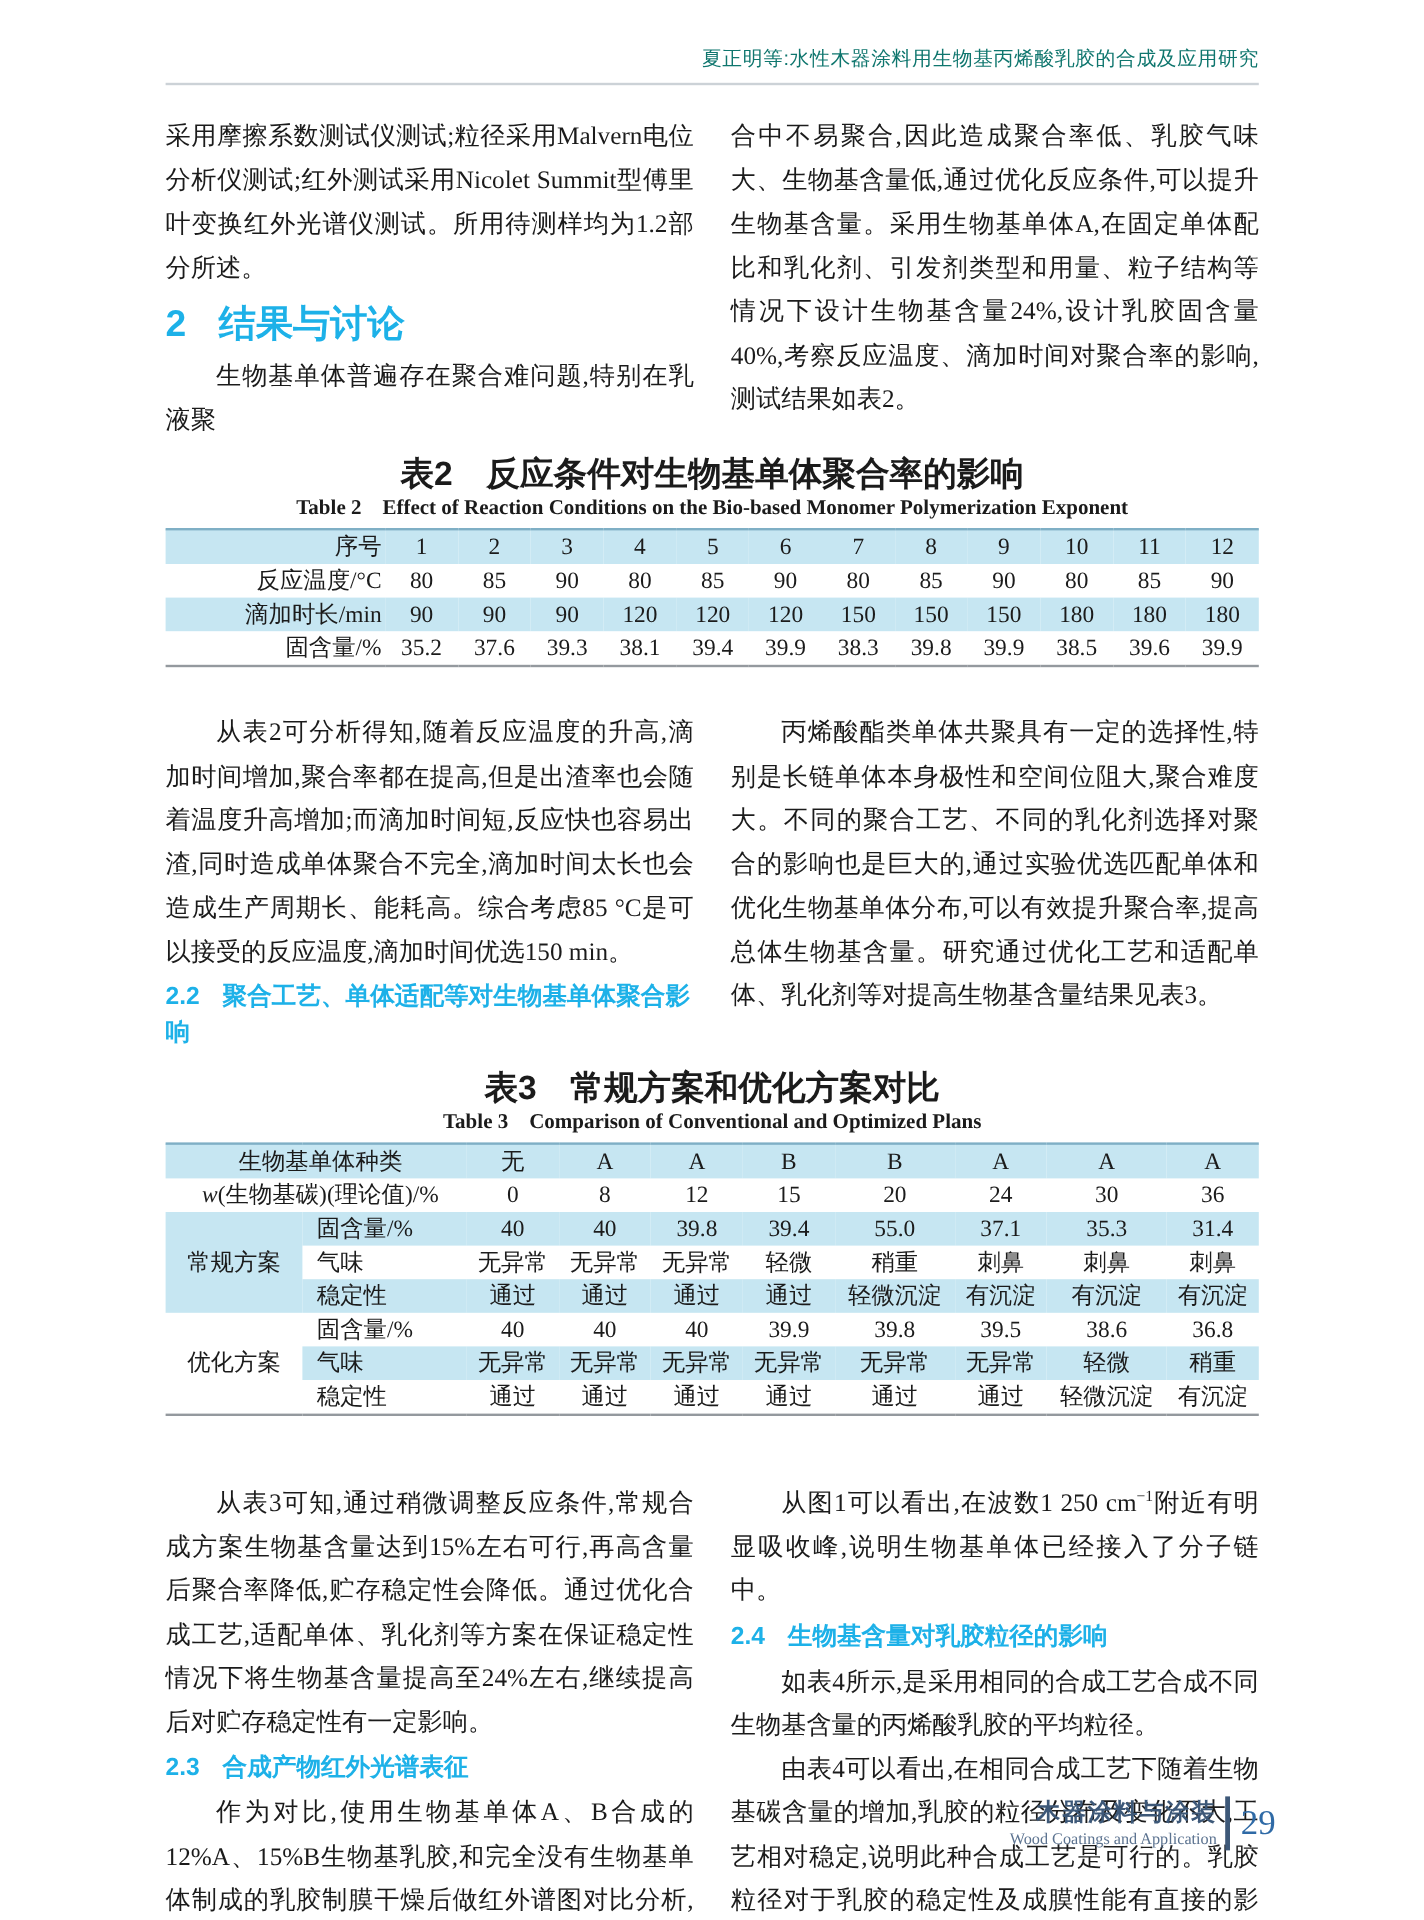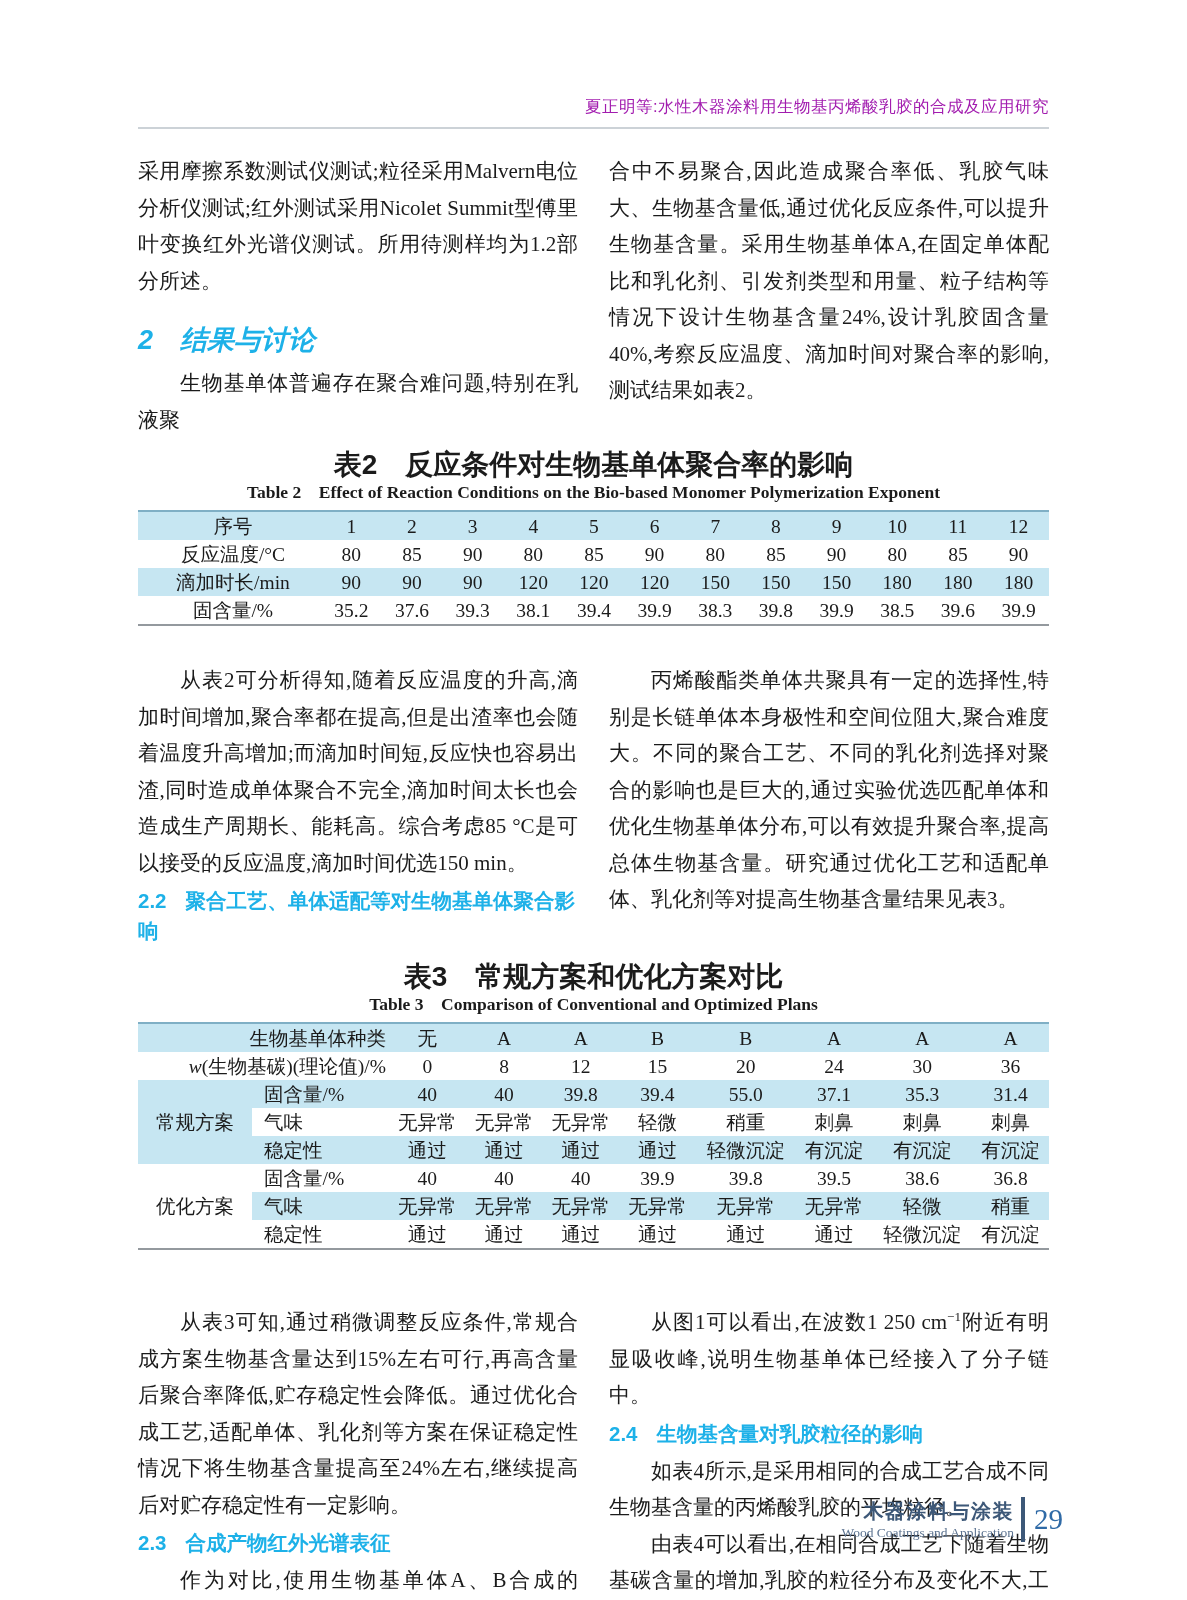--- a/index.html
+++ b/index.html
@@ -3,52 +3,52 @@
 <meta charset="utf-8">
 <style>
   html,body{margin:0;padding:0;}
   body{
     width:1187px;height:1600px;position:relative;overflow:hidden;
     background:#ffffff;color:#1b1b1b;
     font-family:"Liberation Serif","DejaVu Serif",serif;
   }
   .content{position:absolute;left:138px;top:0;width:911px;}
   
-  .running-head{padding-top:96px;text-align:right;
+  .running-head{padding-top:38px;text-align:right;
     font-family:"Liberation Sans","DejaVu Sans",sans-serif;
-    font-size:16.5px;color:#a21caf;letter-spacing:.5px;}
+    font-size:16.5px;color:#0f766e;letter-spacing:.5px;}
   .head-rule{margin-top:9px;border-bottom:2px solid #ccd2d7;height:0;}
   
   .cols{display:flex;gap:31px;}
   .col{width:440px;}
   .sec-a{margin-top:24px;justify-content:flex-end;}
   .sec-b{margin-top:36px;}
   .sec-c{margin-top:54px;}
   p.body{margin:0;font-size:21px;line-height:36.5px;text-align:justify;}
   p.indent{text-indent:2em;}
   
   .h1{font-family:"Liberation Sans","DejaVu Sans",sans-serif;font-weight:bold;
-    color:var(--accent,#1db1e8);font-size:27px;line-height:34px;margin:24px 0 8px 0;font-style:italic;}
+    color:var(--accent,#1db1e8);font-size:31px;line-height:34px;margin:12px 0 8px 0;}
   .h1 .h-num{margin-right:27px;}
   .h2{font-family:"Liberation Sans","DejaVu Sans",sans-serif;font-weight:bold;
     color:var(--accent,#1db1e8);font-size:20.5px;line-height:30px;margin:5px 0 4px 0;}
   .h2 .h-num{margin-right:19px;}
   
   .tbl-wrap{margin-top:12px;}
   .tbl-title-cn{text-align:center;font-family:"Liberation Sans","DejaVu Sans",sans-serif;
     font-weight:bold;font-size:28px;line-height:29px;}
   .tbl-title-en{text-align:center;font-weight:bold;font-size:17.5px;line-height:26px;}
   table{width:100%;border-collapse:collapse;margin-top:5px;font-size:19.5px;
     border-top:2px solid #7fafc5;border-bottom:2px solid #94999e;}
   td{text-align:center;padding:1px 3px;height:26px;line-height:25px;}
   tr.band td{background:var(--band,#c6e6f2);}
-  #table2 td:first-child{text-align:center;padding-left:10px;width:170px;}
+  #table2 td:first-child{text-align:right;padding-left:10px;width:170px;}
   #table3 .t3-group{width:108px;text-align:center;}
   #table3 .t3-sub{width:122px;text-align:left;padding-left:12px;}
-  #table3 .t3-head-label{text-align:right;padding-left:10px;}
+  #table3 .t3-head-label{text-align:center;padding-left:10px;}
   .sup{vertical-align:super;font-size:13px;line-height:0;}
   
   .footer{position:absolute;top:1497px;right:124px;display:flex;align-items:center;}
   .f-names{text-align:right;}
   .f-cn{font-family:"Liberation Sans","DejaVu Sans",sans-serif;font-weight:bold;
     font-size:20px;line-height:25px;color:var(--navy,#3d5878);letter-spacing:1.5px;}
   .f-en{font-size:13.5px;line-height:17px;color:#5c7390;}
   .f-bar{width:4px;height:45px;background:var(--navy,#3d5878);margin:0 9px 0 7px;}
   .f-page{font-size:29px;color:var(--pageblue,#2f6aa6);}
 </style>

